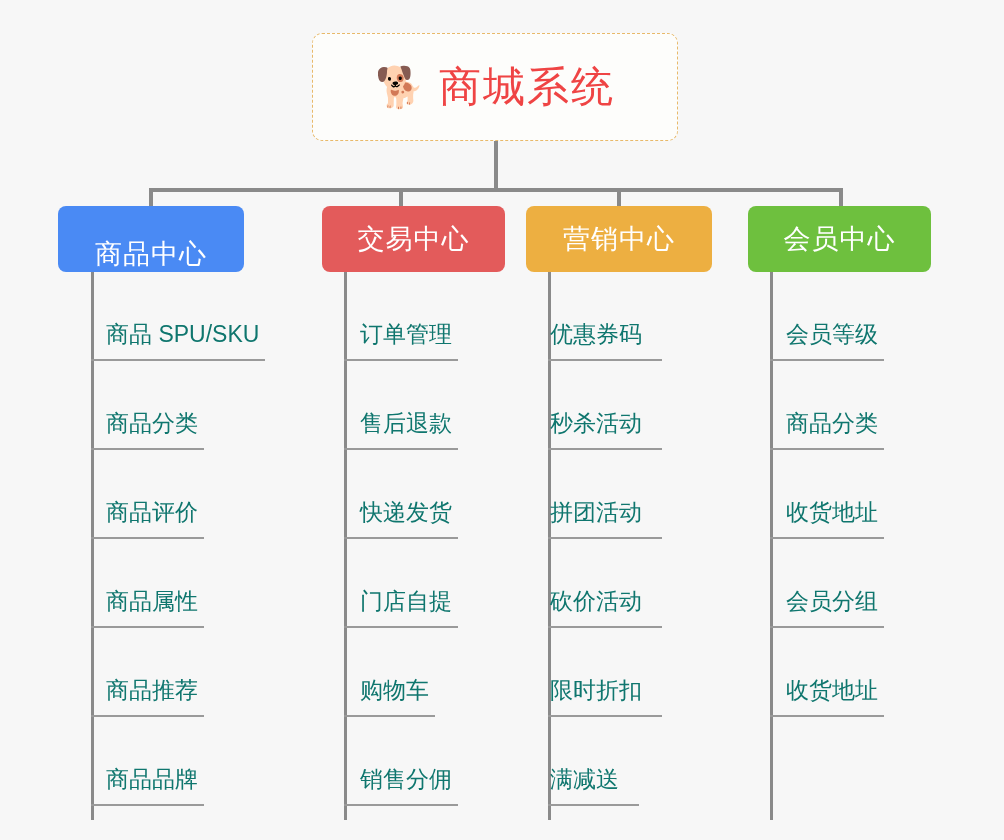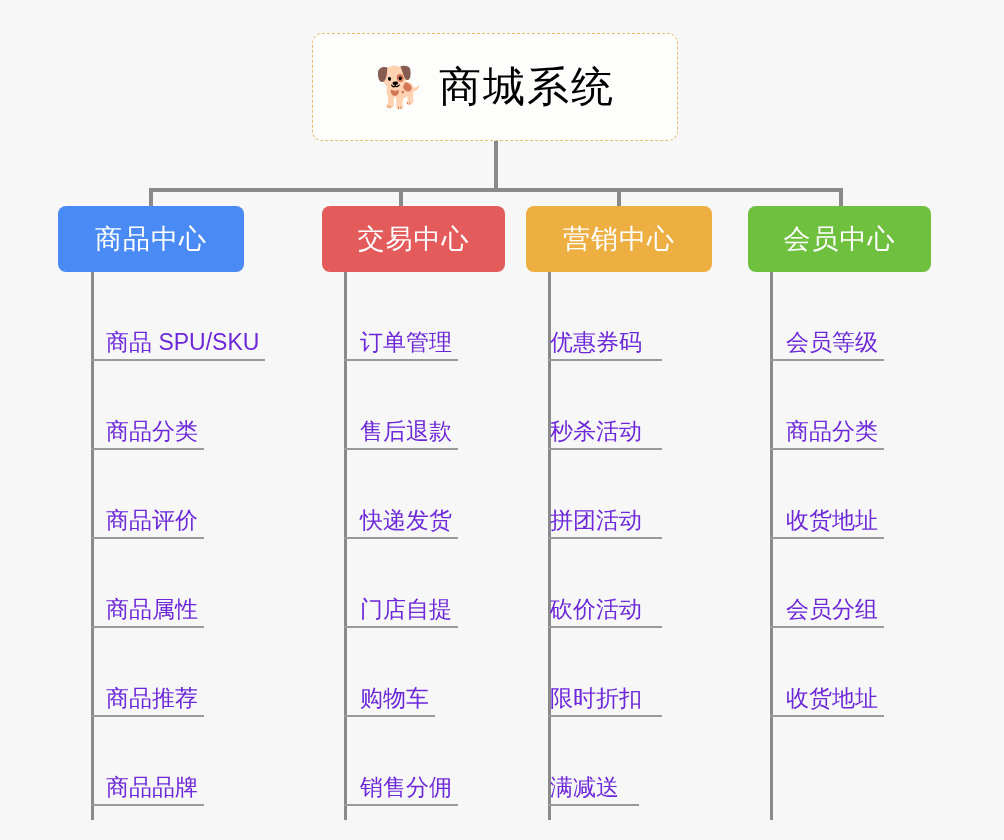--- a/index.html
+++ b/index.html
@@ -117,23 +117,23 @@
 
   .leaf-item {
     position: relative;
     height: 89px;
     box-sizing: border-box;
     display: flex;
     align-items: flex-end;
   }
   .leaf-label {
     font-size: 23px;
-    color: #6d28d9;
+    color: #0f766e;
     white-space: nowrap;
-    padding-bottom: 6px;
+    padding-bottom: 14px;
     line-height: 1.1;
   }
   .col-1 .leaf-label { margin-left: 48px; }
   .col-2 .leaf-label { margin-left: 38px; }
   .col-3 .leaf-label { margin-left: 24px; }
   .col-4 .leaf-label { margin-left: 38px; }
 
   .leaf-underline {
     position: absolute;
     bottom: 0;
@@ -145,32 +145,32 @@
   .col-3 .leaf-underline { left: 22px; }
   .col-4 .leaf-underline { left: 22px; }
 </style>
 </head>
 <body style="background: rgb(247, 247, 247);">
 
 <div id="chart-root">
 
   <div class="root-node" style="border-color: rgb(232, 185, 106);">
     <span class="root-emoji">🐕</span>
-    <span class="root-title" style="color: #000000;">商城系统</span>
+    <span class="root-title" style="color: #ef4444;">商城系统</span>
   </div>
 
   <div class="conn conn-stem" style="background: rgb(138, 138, 138);"></div>
   <div class="conn conn-bus" style="background: rgb(138, 138, 138);"></div>
   <div class="conn conn-drop drop-1" style="background: rgb(138, 138, 138);"></div>
   <div class="conn conn-drop drop-2" style="background: rgb(138, 138, 138);"></div>
   <div class="conn conn-drop drop-3" style="background: rgb(138, 138, 138);"></div>
   <div class="conn conn-drop drop-4" style="background: rgb(138, 138, 138);"></div>
 
   <div class="column col-1">
-    <div class="cat-box" style="background: rgb(74, 138, 244);">
+    <div class="cat-box" style="background: rgb(74, 138, 244); align-items: flex-end;">
       <span>商品中心</span>
     </div>
     <ul class="leaf-list">
       <div class="leaf-spine"></div>
       <li class="leaf-item">
         <span class="leaf-label">商品 SPU/SKU</span>
         <span class="leaf-underline" style="width: 174px;"></span>
       </li>
       <li class="leaf-item">
         <span class="leaf-label">商品分类</span>

